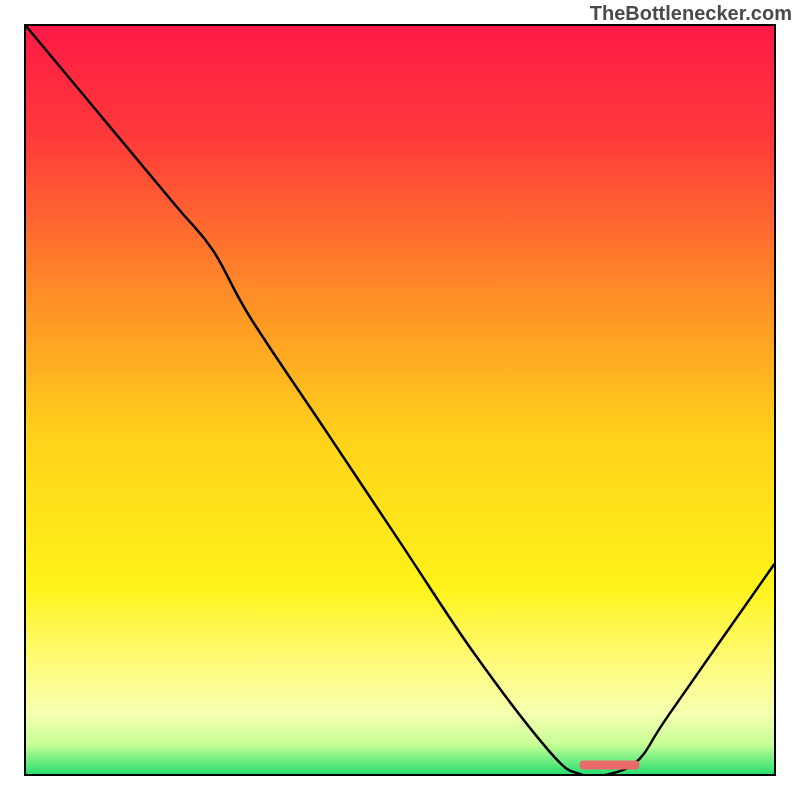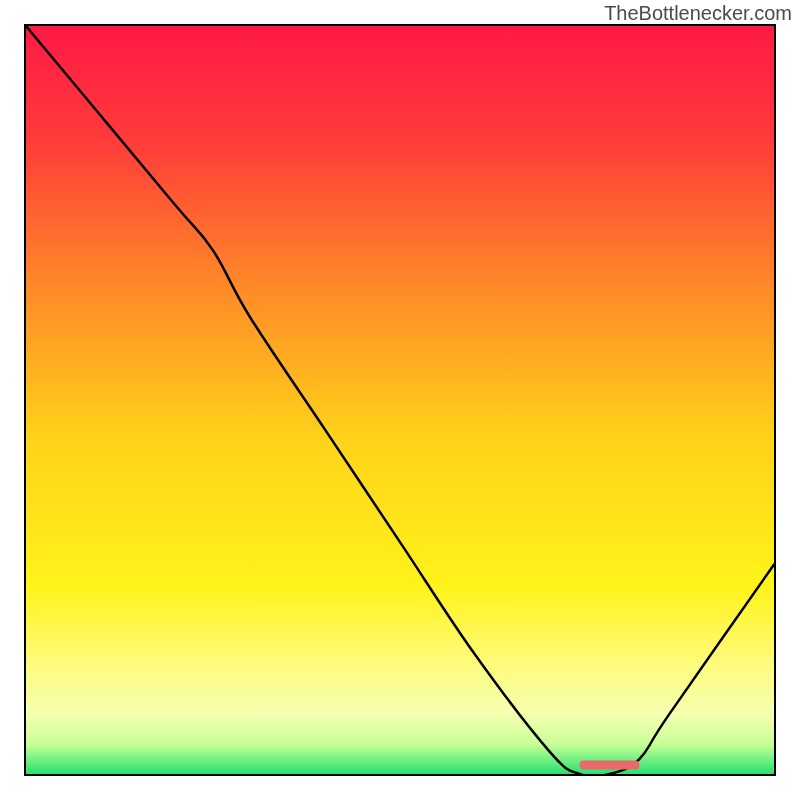--- a/index.html
+++ b/index.html
@@ -8,21 +8,21 @@
     width: 800px;
     height: 800px;
     background: #ffffff;
     font-family: Arial, Helvetica, sans-serif;
   }
   .attribution {
     position: absolute;
     top: 2px;
     right: 8px;
     font-size: 20px;
-    font-weight: normal;
+    font-weight: bold;
     color: #4a4a4a;
     z-index: 10;
     text-align: center;
   }
   .frame {
     position: absolute;
     top: 24px;
     left: 24px;
     width: 752px;
     height: 752px;

